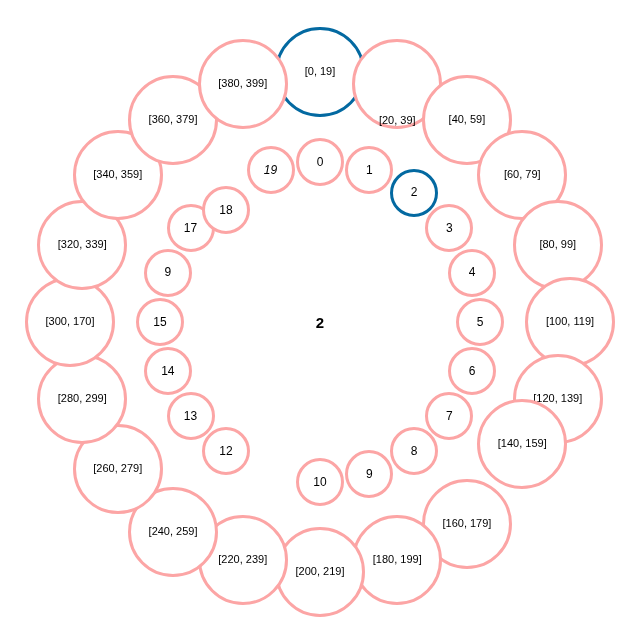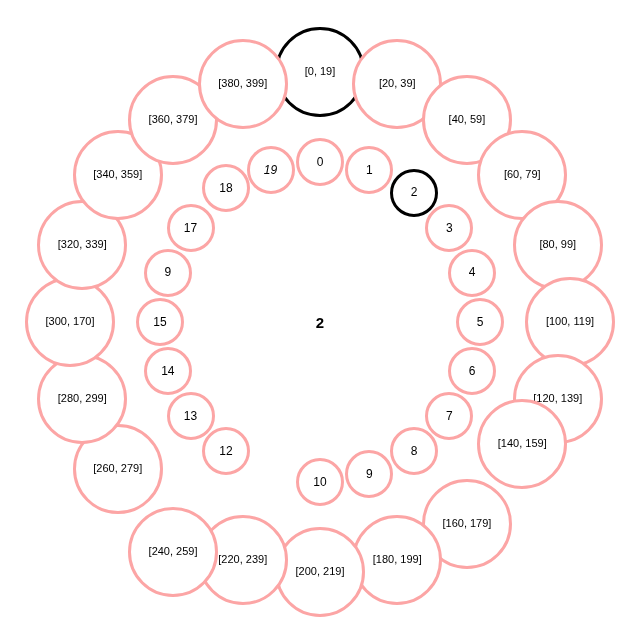--- a/index.html
+++ b/index.html
@@ -31,21 +31,21 @@
     color: #000000;
     line-height: 1.05;
   }
   .node.outer {
     font-size: 11px;
   }
   .node.inner {
     font-size: 12px;
   }
   .node.highlight {
-    border: 3px solid #000000;
+    border: 3px solid #0369a1;
     text-align: center;
   }
   .node-label {
     pointer-events: none;
     white-space: nowrap;
   }
   #center-label {
     position: absolute;
     font-size: 15px;
     font-weight: bold;
@@ -54,21 +54,21 @@
   }
 </style>
 </head>
 <body>
 
 <div id="stage">
   <div id="center-label" style="left: 320px; top: 322px;">2</div>
 <div class="node outer highlight" style="left: 275px; top: 27px; width: 90px; height: 90px;">
       <span class="node-label">[0, 19]</span>
     </div>
-    <div class="node outer" style="left: 352.254px; top: 39.2359px; width: 90px; height: 90px;">
+    <div class="node outer" style="left: 352.254px; top: 39.2359px; width: 90px; height: 90px; align-items: flex-end;">
       <span class="node-label">[20, 39]</span>
     </div>
     <div class="node outer" style="left: 421.946px; top: 74.7458px; width: 90px; height: 90px;">
       <span class="node-label">[40, 59]</span>
     </div>
     <div class="node outer" style="left: 477.254px; top: 130.054px; width: 90px; height: 90px;">
       <span class="node-label">[60, 79]</span>
     </div>
     <div class="node outer" style="left: 512.764px; top: 199.746px; width: 90px; height: 90px;">
       <span class="node-label">[80, 99]</span>
@@ -87,21 +87,21 @@
     </div>
     <div class="node outer" style="left: 352.254px; top: 514.764px; width: 90px; height: 90px;">
       <span class="node-label">[180, 199]</span>
     </div>
     <div class="node outer" style="left: 275px; top: 527px; width: 90px; height: 90px;">
       <span class="node-label">[200, 219]</span>
     </div>
     <div class="node outer" style="left: 197.746px; top: 514.764px; width: 90px; height: 90px;">
       <span class="node-label">[220, 239]</span>
     </div>
-    <div class="node outer" style="left: 128.054px; top: 507px; width: 90px; height: 90px; align-items: center;">
+    <div class="node outer" style="left: 128.054px; top: 487px; width: 90px; height: 90px; align-items: center;">
       <span class="node-label">[240, 259]</span>
     </div>
     <div class="node outer" style="left: 72.7458px; top: 423.946px; width: 90px; height: 90px;">
       <span class="node-label">[260, 279]</span>
     </div>
     <div class="node outer" style="left: 37.2359px; top: 354.254px; width: 90px; height: 90px;">
       <span class="node-label">[280, 299]</span>
     </div>
     <div class="node outer" style="left: 25px; top: 277px; width: 90px; height: 90px;">
       <span class="node-label">[300, 170]</span>
@@ -162,19 +162,19 @@
     </div>
     <div class="node inner" style="left: 136px; top: 298px; width: 48px; height: 48px;">
       <span class="node-label">15</span>
     </div>
     <div class="node inner" style="left: 143.831px; top: 248.557px; width: 48px; height: 48px;">
       <span class="node-label">9</span>
     </div>
     <div class="node inner" style="left: 166.557px; top: 203.954px; width: 48px; height: 48px;">
       <span class="node-label">17</span>
     </div>
-    <div class="node inner" style="left: 201.954px; top: 164px; width: 48px; height: 48px; align-items: center;">
+    <div class="node inner" style="left: 201.954px; top: 186px; width: 48px; height: 48px; align-items: center;">
       <span class="node-label">18</span>
     </div>
     <div class="node inner" style="left: 246.557px; top: 145.831px; width: 48px; height: 48px; font-style: italic;">
       <span class="node-label">19</span>
     </div>
   </div>
 
 </body></html>

